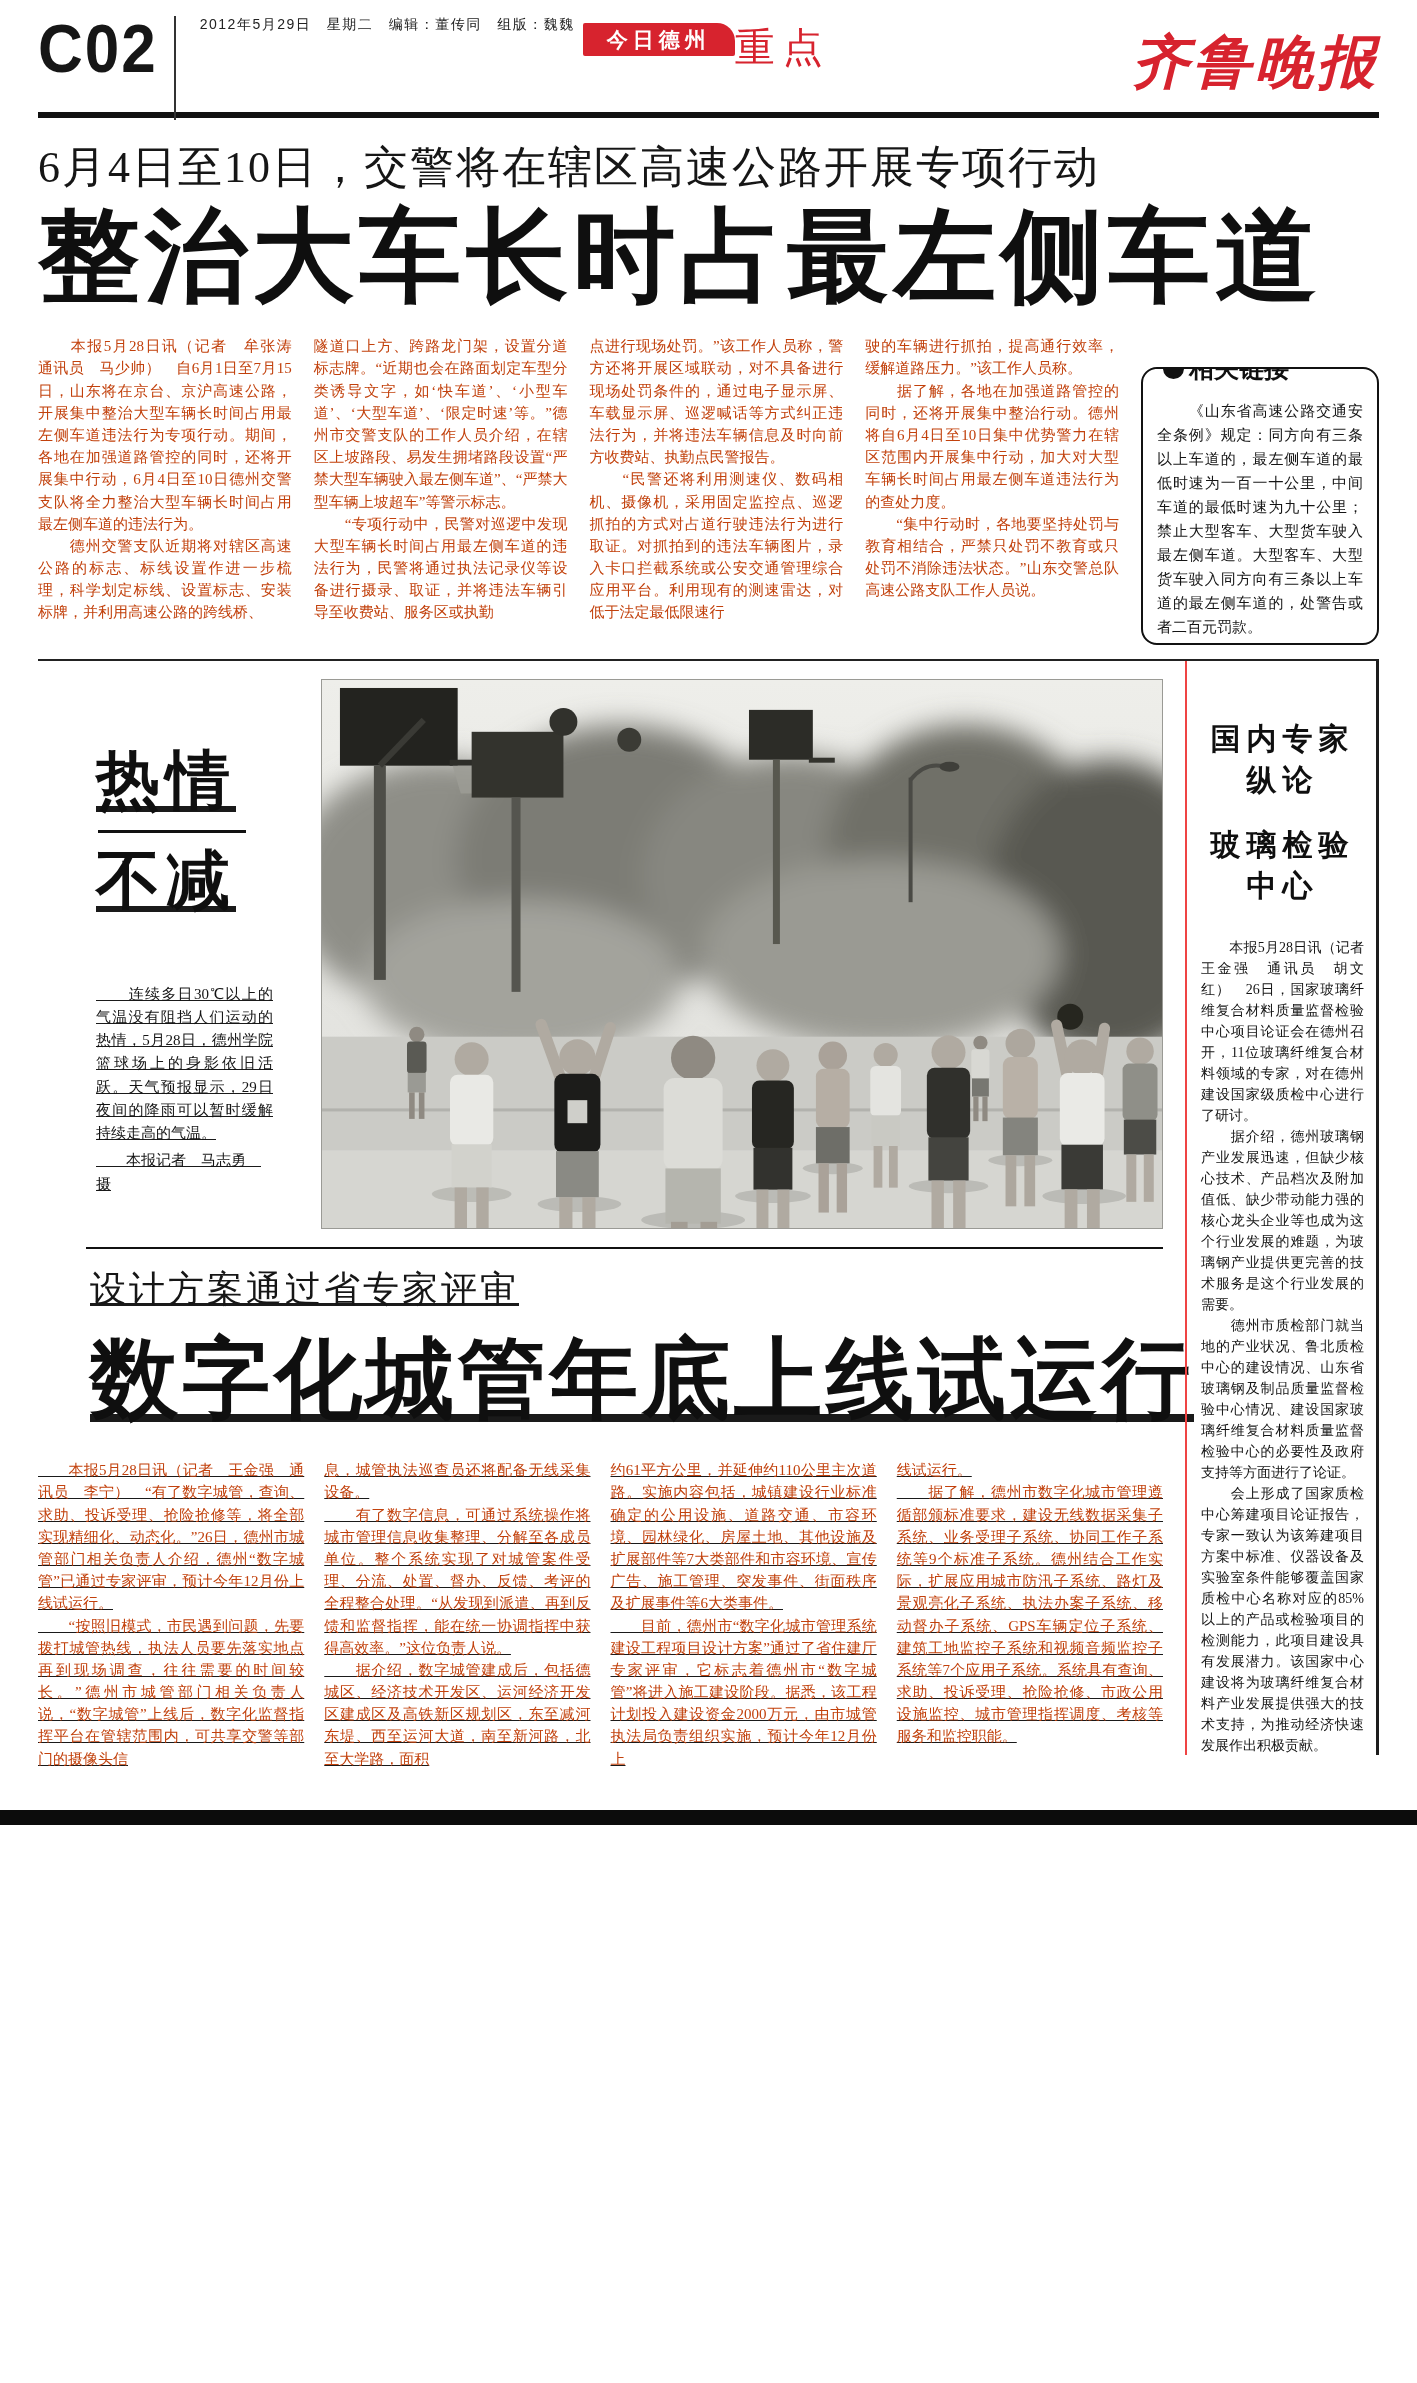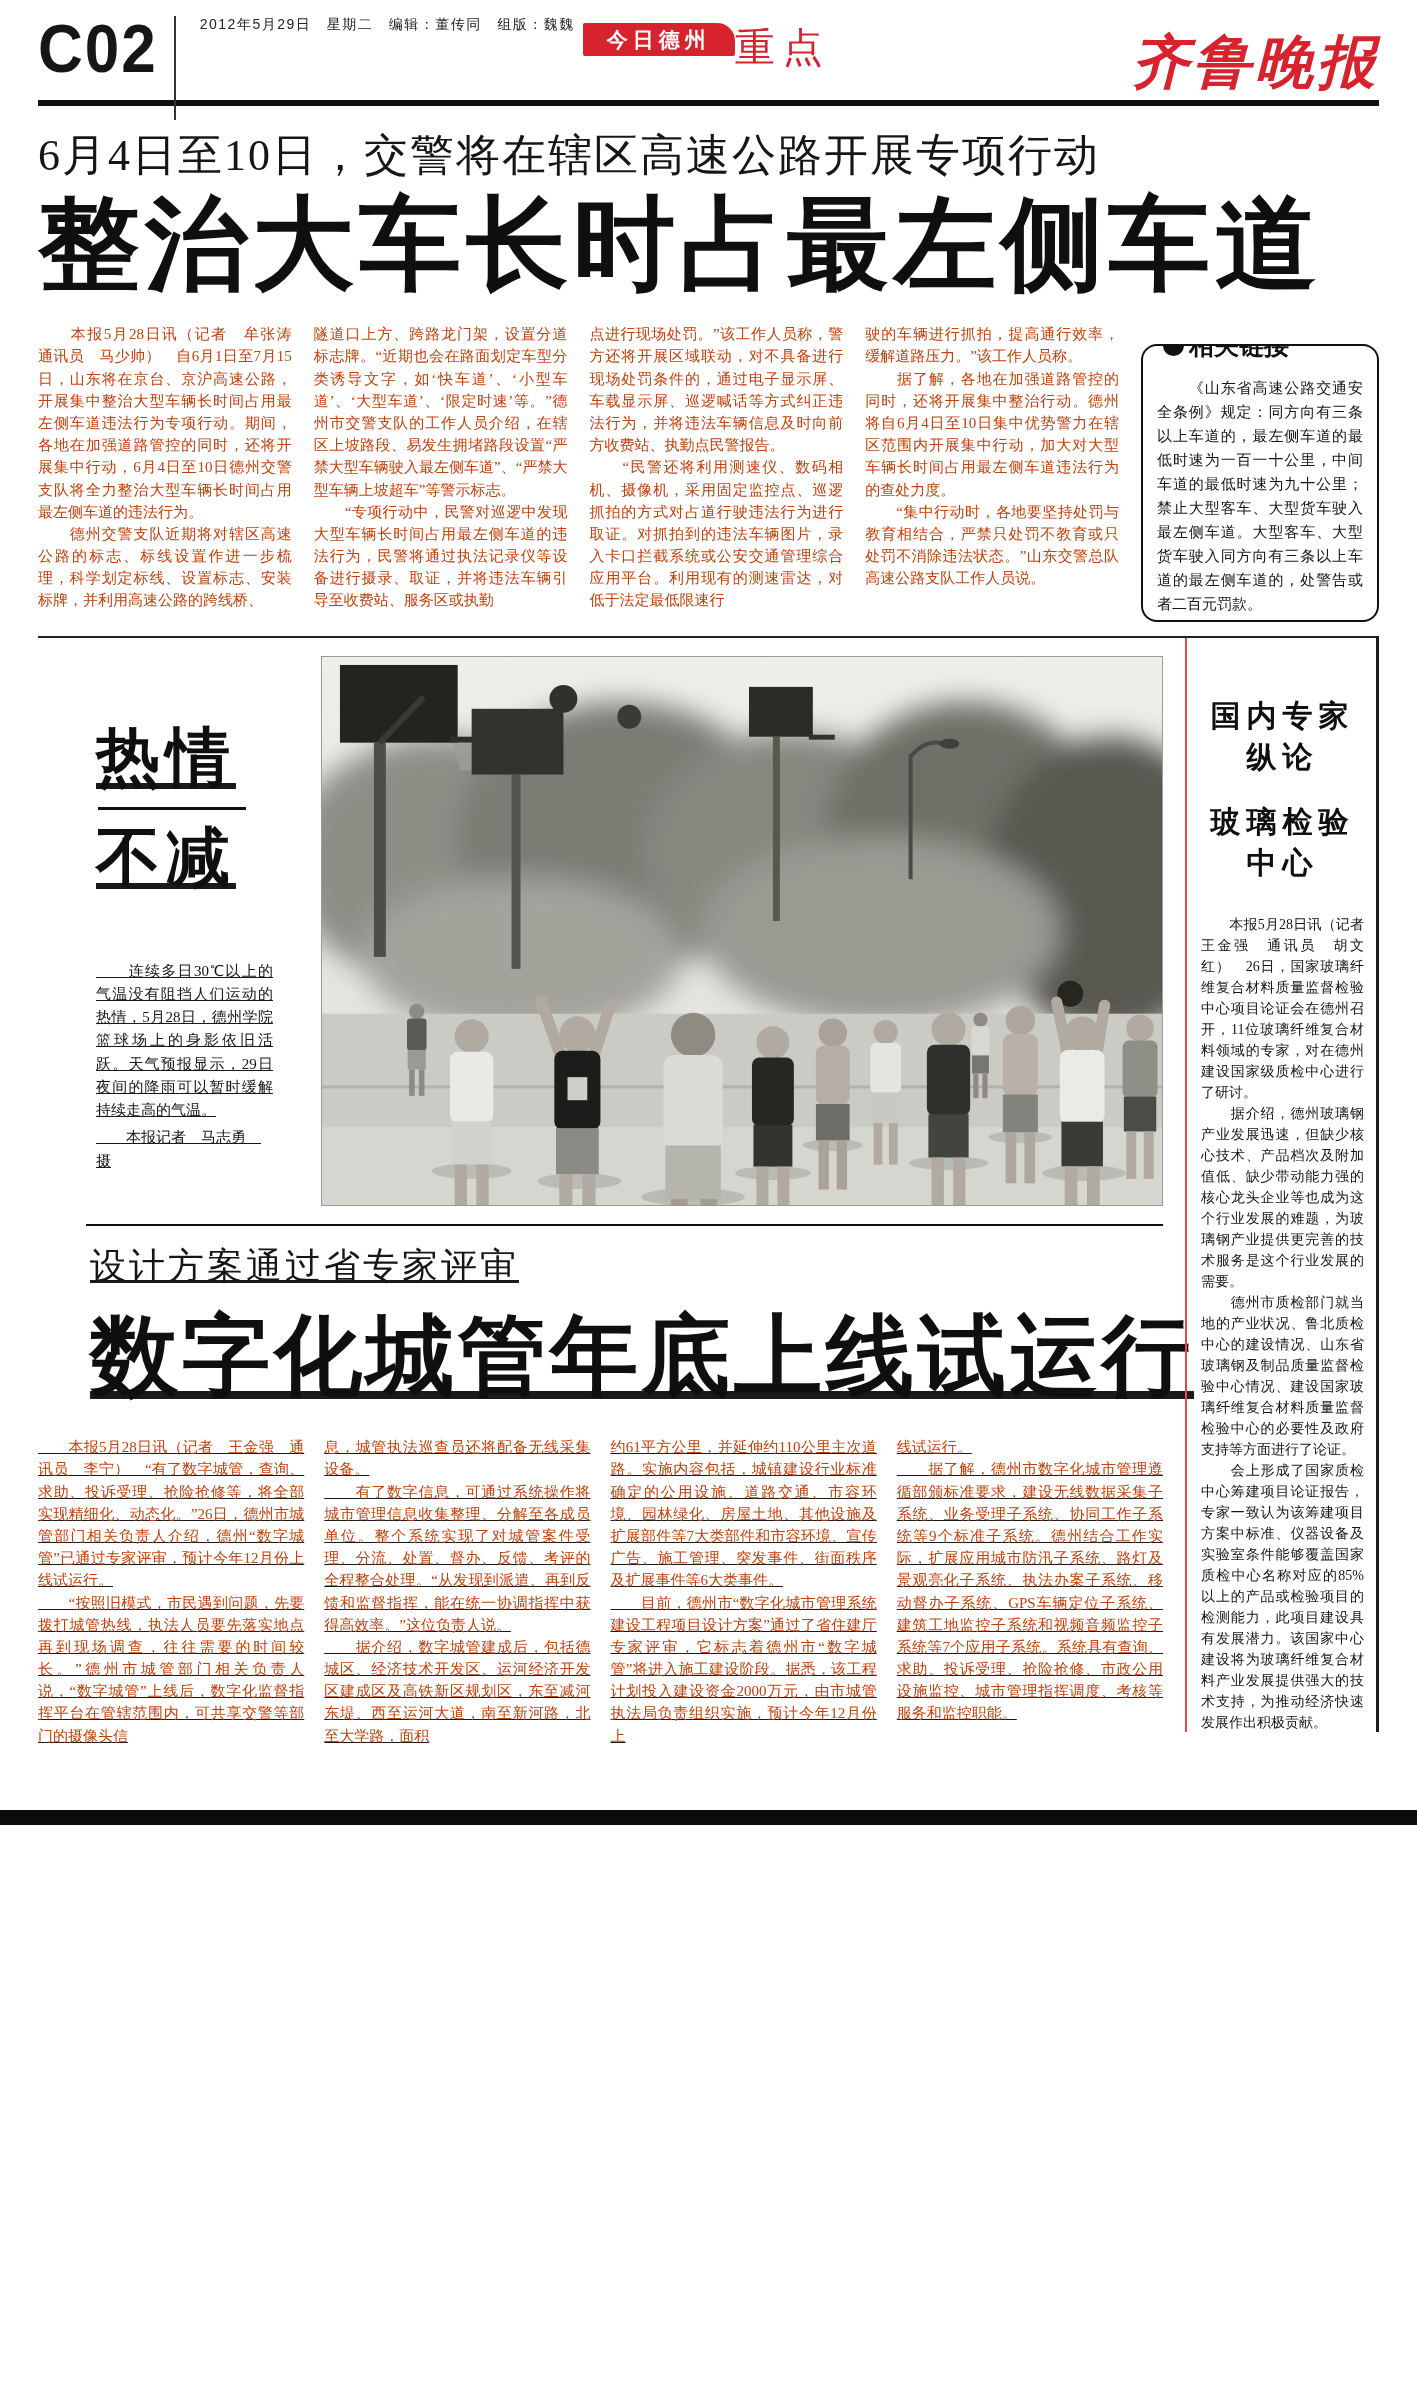--- a/index.html
+++ b/index.html
@@ -1,36 +1,36 @@
 <!DOCTYPE html>
 <html><head>
 <meta charset="utf-8">
 <style>
   html,body{margin:0;padding:0;}
   body{width:1417px;height:2383px;background:#ffffff;font-family:"Liberation Sans",sans-serif;color:#1a1a1a;overflow:hidden;}
   .page{position:relative;width:1417px;height:2383px;background:#fff;}
 
   
-  .header{display:flex;align-items:flex-start;padding:14px 38px 0 38px;height:100px;box-sizing:border-box;}
+  .header{display:flex;align-items:flex-start;padding:14px 38px 0 38px;height:112px;box-sizing:border-box;}
   .pageno{font-size:62px;font-weight:900;letter-spacing:2px;line-height:1;color:#161616;transform:scaleY(1.12);transform-origin:top left;}
   .header-vrule{width:2px;background:#333;height:104px;margin:2px 16px 0 16px;flex:none;}
   .header-mid{display:flex;flex-direction:row;}
   .dateline{font-size:14px;color:#222;letter-spacing:1.5px;margin:2px 0 0 8px;}
   .badge{margin:9px 0 0 8px;width:152px;height:33px;background:var(--red);color:#fff;font-size:21px;font-weight:700;text-align:center;line-height:33px;letter-spacing:5px;border-radius:2px 18px 2px 2px;}
   .section-label{color:var(--red);font-size:40px;font-weight:400;letter-spacing:8px;margin:6px 0 0 0;}
   .masthead{margin-left:auto;color:var(--red);font-size:58px;font-weight:700;font-style:italic;font-family:Liberation Mono, monospace;letter-spacing:4px;margin-top:10px;}
   .topline{height:6px;background:#111;margin:0 38px;}
 
   
   .a1{padding:0 38px;}
   .kicker{font-family:"Liberation Serif",serif;font-size:44px;font-weight:500;letter-spacing:2px;color:#161616;margin-top:20px;}
   .headline1{font-size:102px;font-weight:900;letter-spacing:5px;line-height:1.12;color:#0f0f0f;white-space:nowrap;margin-top:2px;}
   .body-row{display:flex;gap:22px;margin-top:22px;}
   .ncol{flex:1;font-family:"Liberation Serif",serif;font-size:15px;line-height:1.48;text-align:justify;white-space:pre-wrap;color:#c2410c;}
-  .related-box{width:238px;flex:none;border:2px solid #111;border-radius:16px;position:relative;padding:30px 14px 12px 14px;box-sizing:border-box;margin-top:21px;height:278px;overflow:hidden;}
+  .related-box{width:238px;flex:none;border:2px solid #111;border-radius:16px;position:relative;padding:30px 14px 12px 14px;box-sizing:border-box;margin-top:32px;height:278px;overflow:hidden;}
   .related-title{position:absolute;top:-17px;left:12px;background:#fff;display:flex;align-items:center;gap:5px;padding:0 8px;font-size:25px;font-weight:700;color:#101010;}
   .related-icon{width:21px;height:21px;border-radius:50%;border:2px solid #111;background:linear-gradient(to bottom,#fff 42%,#111 42%);box-sizing:border-box;flex:none;}
   .related-body{font-family:"Liberation Serif",serif;font-size:15px;line-height:1.6;text-align:justify;white-space:pre-wrap;color:#151515;}
 
   .divider{height:2px;background:#222;margin:14px 38px 0 38px;}
 
   
   .main-flex{display:flex;padding:0 38px;height:1094px;box-sizing:border-box;}
   .left-region{width:1125px;flex:none;text-decoration:underline;}
   .photo-section{display:flex;gap:18px;padding-top:18px;}

